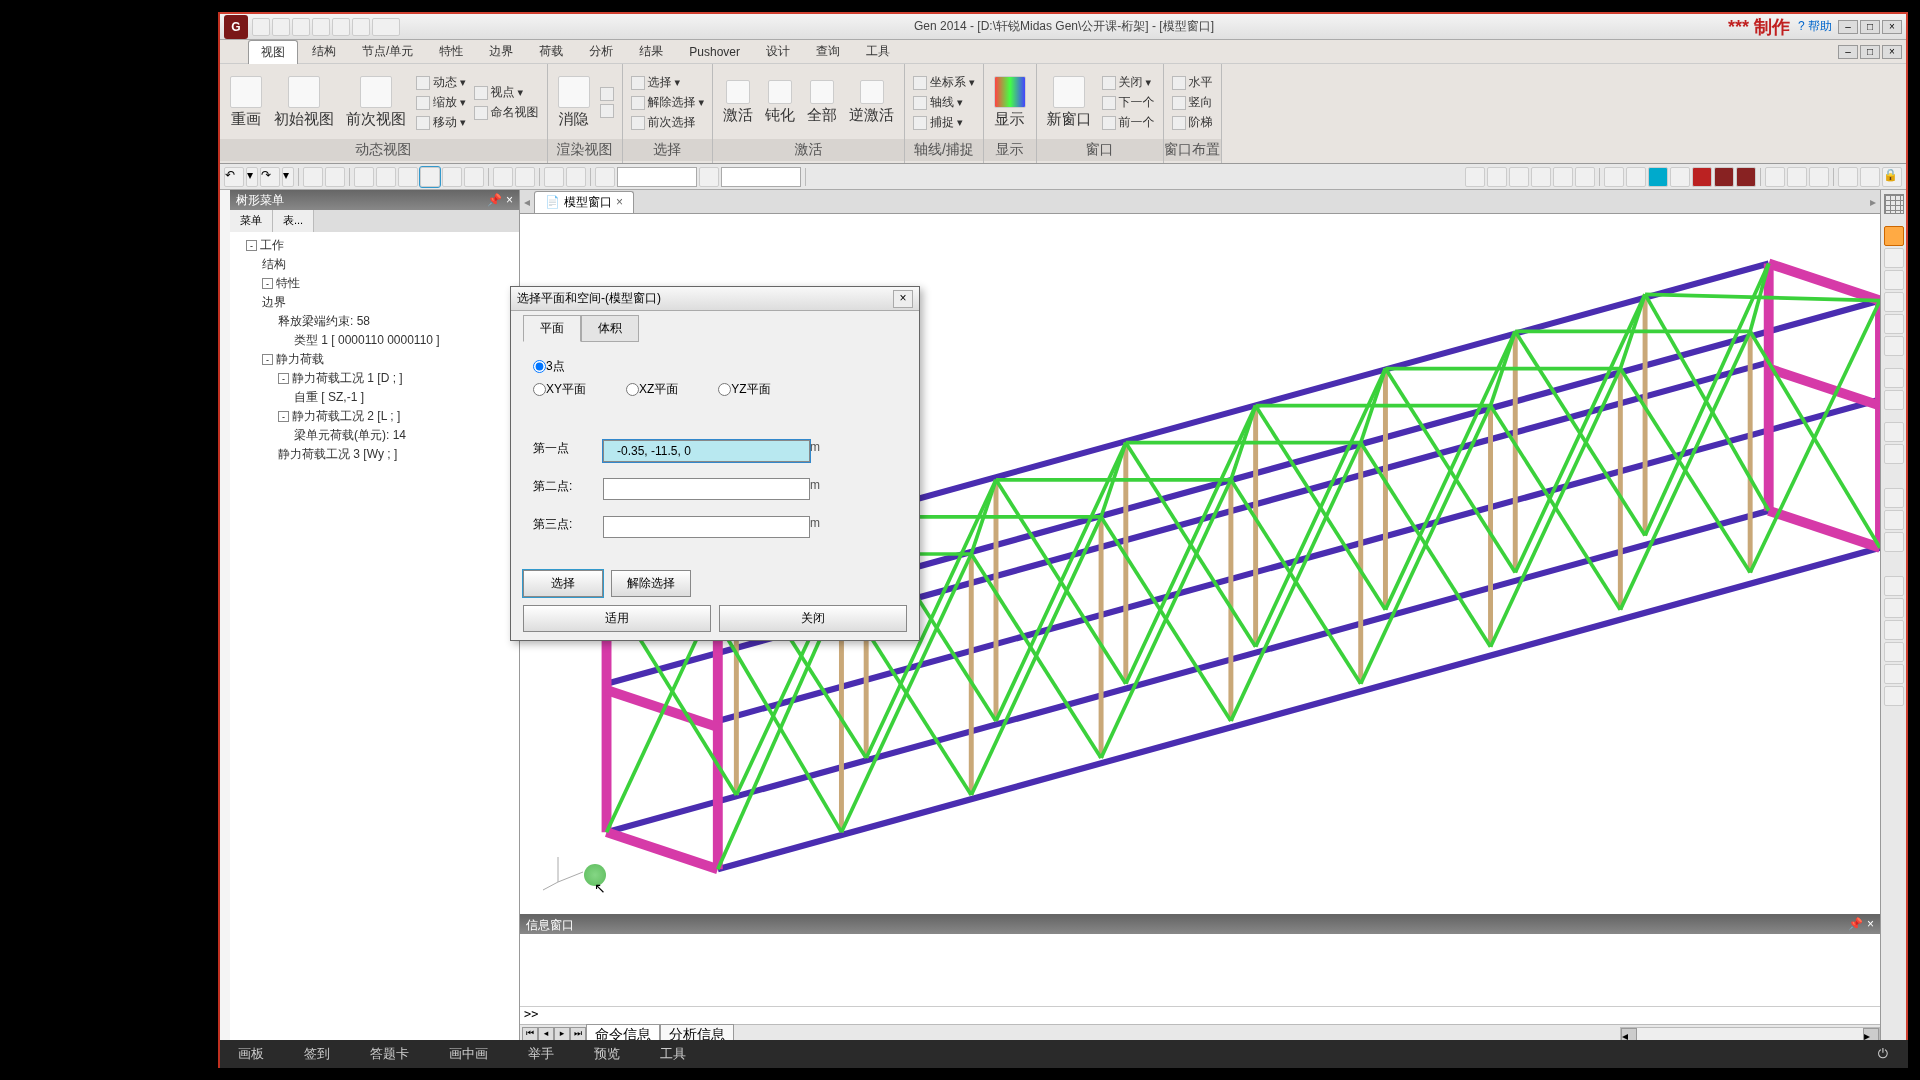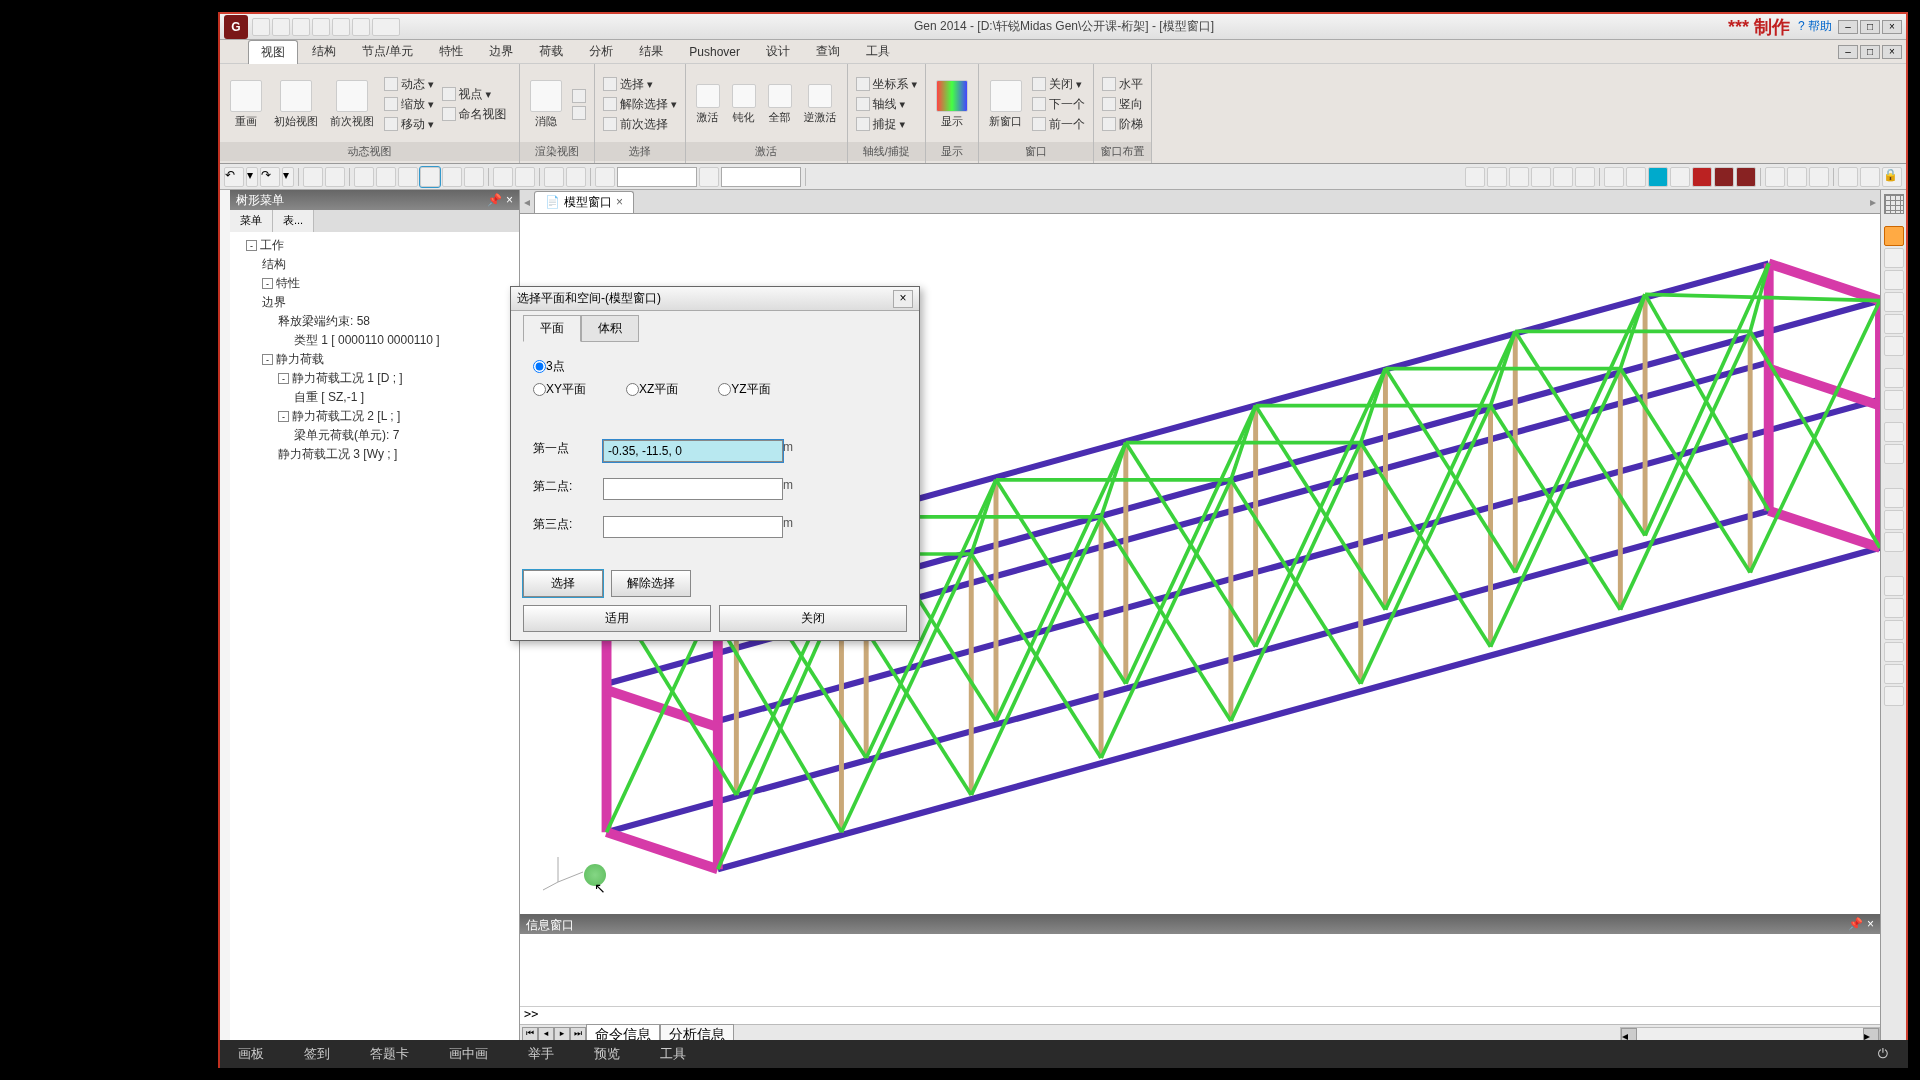--- a/index.html
+++ b/index.html
@@ -17,25 +17,25 @@
 .help { color: #0066cc; margin-right: 6px; }
 .win-btns { display: flex; gap: 2px; }
 .win-btn { width: 20px; height: 14px; background: #ddd; border: 1px solid #999; font-size: 10px; text-align: center; line-height: 12px; }
 .menubar { height: 24px; background: #e8e4e0; display: flex; align-items: center; padding-left: 28px; gap: 2px; border-bottom: 1px solid #ccc; position: relative; }
 .menu-item { padding: 3px 12px; color: #333; cursor: pointer; }
 .menu-item.active { background: #fff; border: 1px solid #999; border-bottom: none; border-radius: 3px 3px 0 0; }
 .menubar-right { position: absolute; right: 4px; display: flex; gap: 2px; }
 .ribbon { height: 100px; background: #e8e4e0; display: flex; border-bottom: 1px solid #999; }
 .rgroup { border-right: 1px solid #bbb; display: flex; flex-direction: column; padding: 2px 6px; }
 .rgroup-body { flex: 1; display: flex; align-items: center; gap: 4px; }
-.rgroup-label { text-align: center; color: #555; font-size: 11px; padding: 2px 0; background: #d8d4d0; margin: 0 -6px; }
+.rgroup-label { text-align: center; color: #555; font-size: 14px; padding: 2px 0; background: #d8d4d0; margin: 0 -6px; }
 .rbtn { display: flex; flex-direction: column; align-items: center; gap: 2px; padding: 2px 4px; cursor: pointer; }
 .rbtn-icon { width: 24px; height: 24px; background: #f8f8f8; border: 1px solid #ccc; border-radius: 2px; }
 .rbtn-icon.lg { width: 32px; height: 32px; }
-.rbtn-label { font-size: 11px; color: #333; }
+.rbtn-label { font-size: 15px; color: #333; }
 .rstack { display: flex; flex-direction: column; gap: 1px; }
 .rstack-item { display: flex; align-items: center; gap: 3px; font-size: 11px; color: #333; padding: 1px 2px; }
 .rstack-icon { width: 14px; height: 14px; background: #eee; border: 1px solid #bbb; }
 .toolbar { height: 26px; background: #e8e8e8; border-bottom: 1px solid #aaa; display: flex; align-items: center; padding: 0 4px; gap: 2px; }
 .tb-btn { width: 20px; height: 20px; background: #f0f0f0; border: 1px solid #ccc; border-radius: 2px; }
 .tb-sep { width: 1px; height: 18px; background: #bbb; margin: 0 2px; }
 .tb-combo { width: 80px; height: 20px; background: #fff; border: 1px solid #aaa; }
 .main { flex: 1; display: flex; overflow: hidden; }
 .sidebar { width: 300px; background: #f4f4f4; border-right: 1px solid #999; display: flex; flex-direction: column; padding-left: 10px; }
 .side-title { height: 20px; background: linear-gradient(#666,#888); color: #fff; padding: 2px 6px; display: flex; align-items: center; justify-content: space-between; font-size: 11px; }
@@ -73,21 +73,21 @@
 .dlg-title { height: 24px; background: linear-gradient(#f8f8f8,#ddd); border-bottom: 1px solid #aaa; display: flex; align-items: center; justify-content: space-between; padding: 0 6px; gap: 31px; }
 .dlg-close { width: 20px; height: 18px; border: 1px solid #aaa; text-align: center; background: #eee; cursor: pointer; }
 .dlg-tabs { display: flex; padding: 4px 12px 0; gap: 0; }
 .dlg-tab { padding: 4px 16px; border: 1px solid #aaa; background: #e4e4e4; font-size: 12px; }
 .dlg-tab.active { background: #f0f0f0; border-bottom-color: #f0f0f0; }
 .dlg-body { padding: 16px 22px; }
 .radio-row { display: flex; gap: 40px; margin-bottom: 14px; }
 .radio-opt { display: flex; align-items: center; }
 .field-row { display: flex; align-items: flex-start; gap: 0; margin: 16px 0; }
 .field-label { width: 70px; }
-.field-input { width: 180px; height: 22px; border: 1px solid #888; padding: 0 4px; background: #fff; }
+.field-input { width: 207px; height: 22px; border: 1px solid #888; padding: 0 13px; background: #fff; }
 .field-input.hl { background: #b8e8f0; outline: 1px solid #3388cc; }
 .field-unit { color: #555; }
 .dlg-btns { display: flex; gap: 8px; padding: 0 12px 8px; }
 .dlg-btn { flex: 1; padding: 4px; background: linear-gradient(#fff,#ddd); border: 1px solid #888; cursor: pointer; text-align: center; }
 .dlg-btn.sm { flex: 0 0 80px; }
 .dlg-btn.hl { outline: 1px solid #3399cc; }
 .bottom-toolbar { position: absolute; bottom: 12px; left: 218px; height: 28px; right: 12px; background: #2a2a2a; display: flex; align-items: center; z-index: 5; }
 .bt-item { padding: 0 20px; color: #ccc; font-size: 13px; cursor: pointer; }
 .app-left-edge { position: absolute; left: 218px; top: 12px; bottom: 12px; width: 2px; background: #c03020; z-index: 200; }
 .truss-svg { position: absolute; inset: 0; }
@@ -380,21 +380,21 @@
             <span>静力荷载工况 1 [D ; ]</span>
           </div>
           <div class="tree-item l4">
             <span>自重 [ SZ,-1 ]</span>
           </div>
           <div class="tree-item l3">
             <span class="expander">-</span>
             <span>静力荷载工况 2 [L ; ]</span>
           </div>
           <div class="tree-item l4">
-            <span>梁单元荷载(单元): 7</span>
+            <span>梁单元荷载(单元): 14</span>
           </div>
           <div class="tree-item l3">
             <span>静力荷载工况 3 [Wy ; ]</span>
           </div>
         </div>
     </div>
 
     <div class="canvas-area">
       <div class="tab-strip">
         <div style="color:#888">◂</div>

